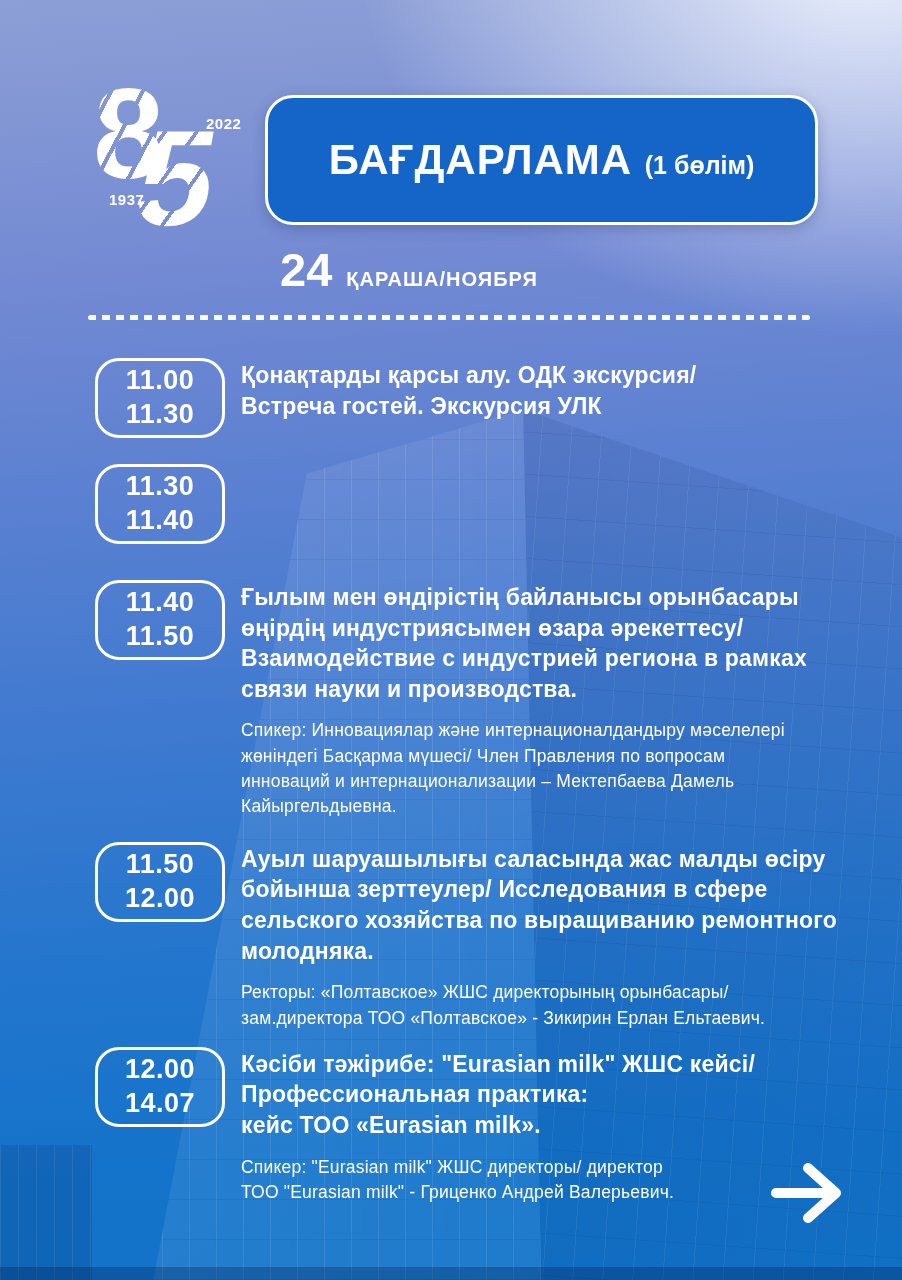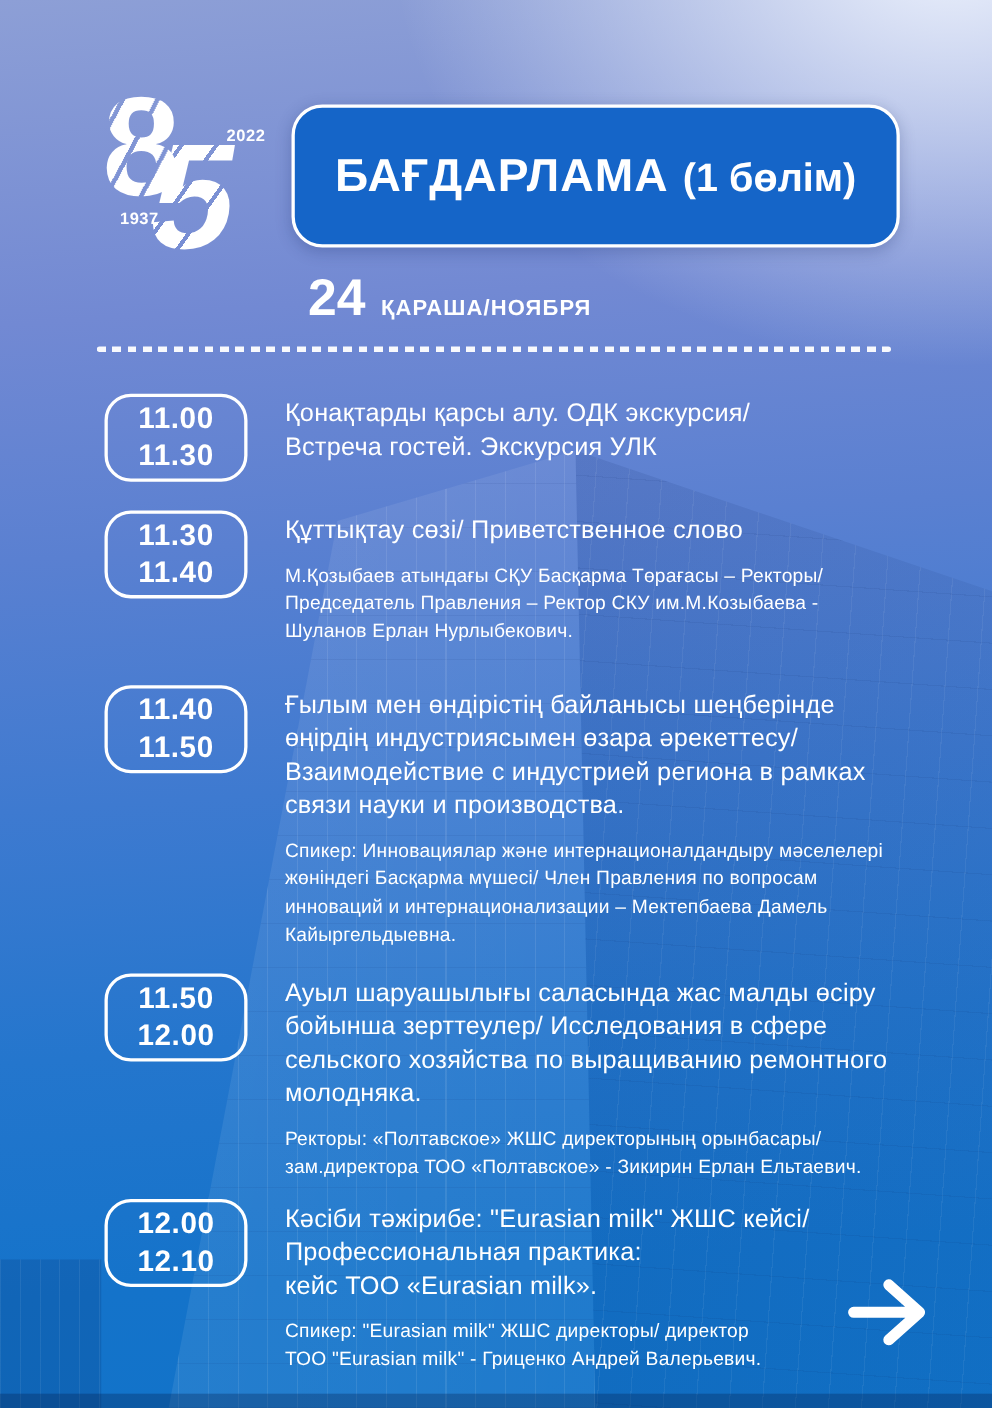--- a/index.html
+++ b/index.html
@@ -60,21 +60,21 @@
 
   
   .banner {
     position: absolute; left: 265px; top: 95px; width: 553px; height: 130px;
     background: #1565c8;
     border: 3px solid #ffffff; border-radius: 28px;
     display: flex; flex-direction: column; align-items: center; justify-content: center;
     gap: 5px; box-shadow: 0 4px 14px rgba(20,40,100,0.25);
   }
   .banner-line1 { font-size: 42px; font-weight: bold; letter-spacing: 1px; white-space: nowrap; }
-  .banner-line1 .small { font-size: 36px; letter-spacing: 0; }
+  .banner-line1 .small { font-size: 25px; letter-spacing: 0; }
   .banner-line2 { font-size: 33px; font-weight: normal; letter-spacing: 2px; white-space: nowrap; }
   .banner-line2 .small { font-size: 26px; letter-spacing: 0.5px; }
 
   
   .date-row {
     position: absolute; left: 280px; top: 242px;
     display: flex; align-items: baseline; gap: 14px; white-space: nowrap;
   }
   .date-day { font-size: 47px; font-weight: bold; }
   .date-month { font-size: 20px; font-weight: bold; letter-spacing: 1px; }
@@ -86,27 +86,27 @@
   }
 
   
   .schedule { position: absolute; left: 95px; top: 358px; width: 752px; display: flex; flex-direction: column; }
   .row { display: flex; align-items: flex-start; }
   .row-1 { margin-bottom: 26px; }
   .row-2 { margin-bottom: 36px; }
   .row-3 { margin-bottom: 22px; }
   .row-4 { margin-bottom: 16px; }
   .timebox {
-    flex: none; width: 130px; min-height: 80px; margin-right: 34px;
+    flex: none; width: 130px; min-height: 80px; margin-right: 16px;
     border: 3px solid #ffffff; border-radius: 24px;
     display: flex; flex-direction: column; align-items: center; justify-content: center;
     font-size: 27px; font-weight: bold; line-height: 1.25; letter-spacing: 0.5px;
   }
   .content { flex: 1; padding-top: 2px; }
-  .title { font-size: 23px; line-height: 1.33; letter-spacing: 0.2px; white-space: pre-line; }
+  .title { font-size: 23px; line-height: 1.33; letter-spacing: 0.2px; white-space: pre-line; font-weight: bold; }
   .note  { font-size: 17.5px; line-height: 1.45; letter-spacing: 0.2px; white-space: pre-line; margin-top: 14px; }
 
   
   .next-arrow { position: absolute; left: 766px; top: 1158px; width: 82px; height: 70px; cursor: pointer; }
   .next-arrow svg { width: 100%; height: 100%; display: block; }
 </style>
 </head>
 <body>
 
 <div class="page">
@@ -150,35 +150,29 @@
         <div class="title">Қонақтарды қарсы алу. ОДК экскурсия/
 Встреча гостей.  Экскурсия УЛК</div>
       </div>
     </div>
 
     <div class="row row-2">
       <div class="timebox">
         <span>11.30</span>
         <span>11.40</span>
       </div>
-      <div class="content">
-        <div class="title">Құттықтау сөзі/ Приветственное слово</div>
-        <div class="note">М.Қозыбаев атындағы СҚУ Басқарма Төрағасы – Ректоры/
-Председатель Правления – Ректор СКУ им.М.Козыбаева -
-Шуланов Ерлан Нурлыбекович.</div>
-      </div>
     </div>
 
     <div class="row row-3">
       <div class="timebox">
         <span>11.40</span>
         <span>11.50</span>
       </div>
       <div class="content">
-        <div class="title">Ғылым мен өндірістің байланысы шеңберінде
+        <div class="title">Ғылым мен өндірістің байланысы орынбасары
 өңірдің индустриясымен өзара әрекеттесу/
 Взаимодействие с индустрией региона в рамках
 связи науки и производства.</div>
         <div class="note">Спикер: Инновациялар және интернационалдандыру мәселелері
 жөніндегі Басқарма мүшесі/ Член Правления по вопросам
 инноваций и интернационализации – Мектепбаева Дамель
 Кайыргельдыевна.</div>
       </div>
     </div>
 
@@ -193,21 +187,21 @@
 сельского хозяйства по выращиванию  ремонтного
 молодняка.</div>
         <div class="note">Ректоры: «Полтавское» ЖШС директорының орынбасары/
 зам.директора ТОО «Полтавское» - Зикирин Ерлан Ельтаевич.</div>
       </div>
     </div>
 
     <div class="row row-5">
       <div class="timebox">
         <span>12.00</span>
-        <span>12.10</span>
+        <span>14.07</span>
       </div>
       <div class="content">
         <div class="title">Кәсіби тәжірибе: "Eurasian milk" ЖШС кейсі/
 Профессиональная практика:
 кейс ТОО «Eurasian milk».</div>
         <div class="note">Спикер: "Eurasian milk" ЖШС директоры/ директор
 ТОО "Eurasian milk" - Гриценко Андрей Валерьевич.</div>
       </div>
     </div>
 

